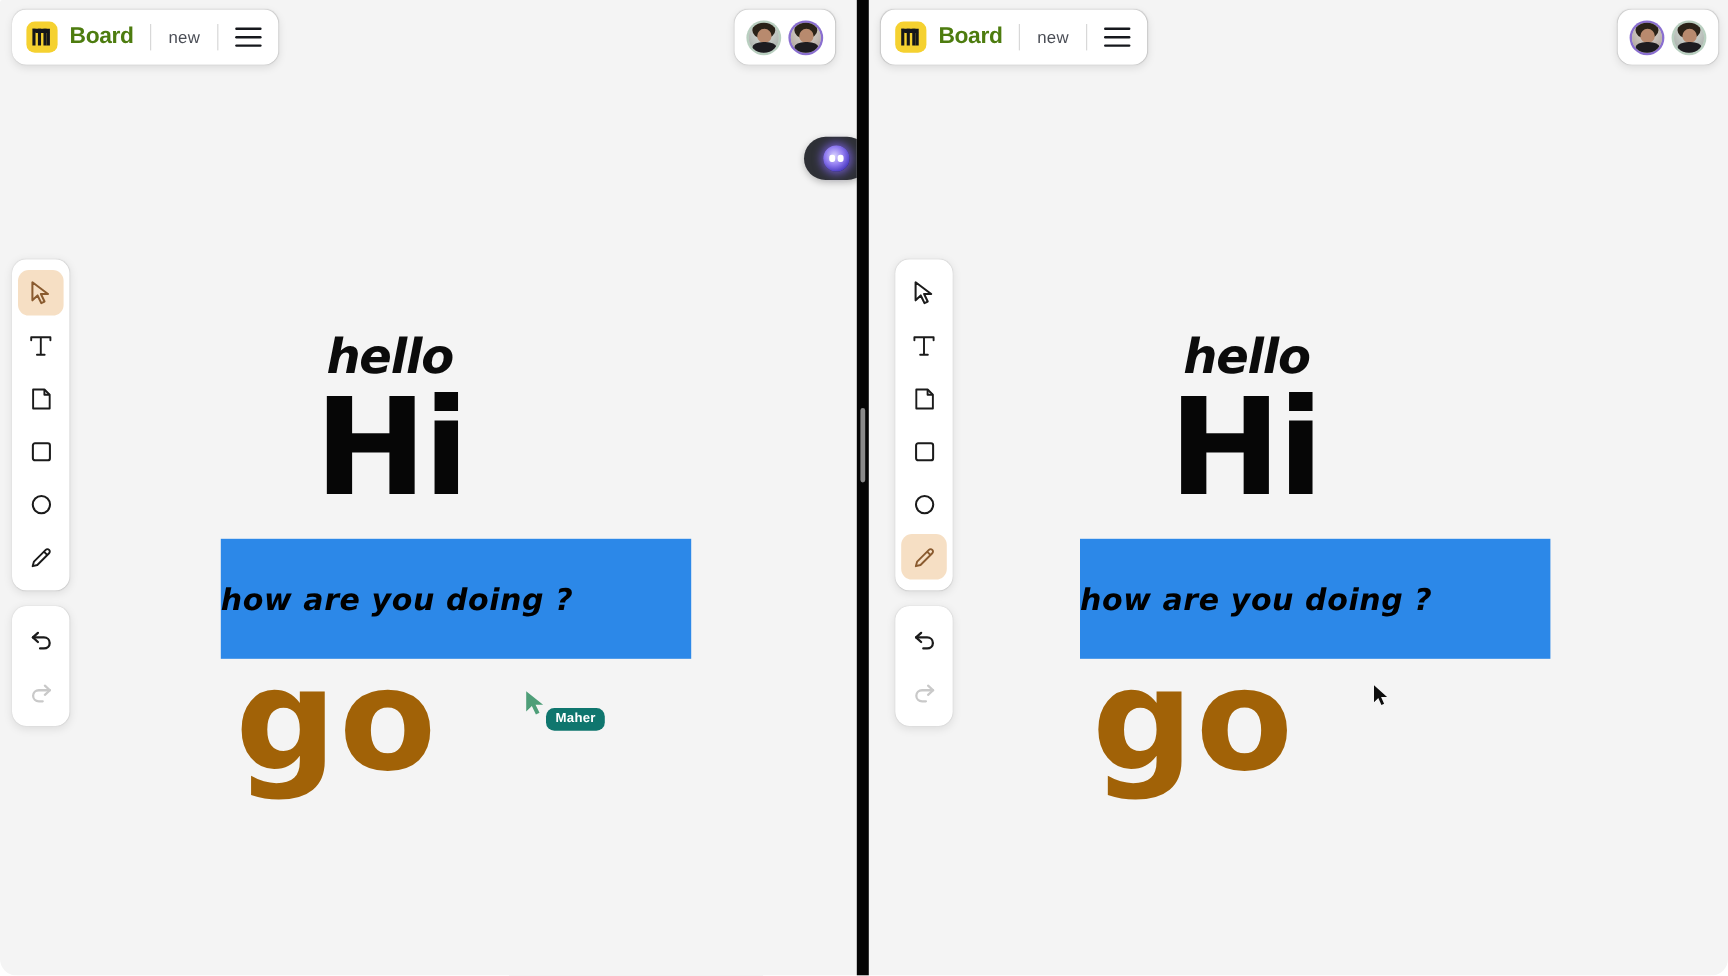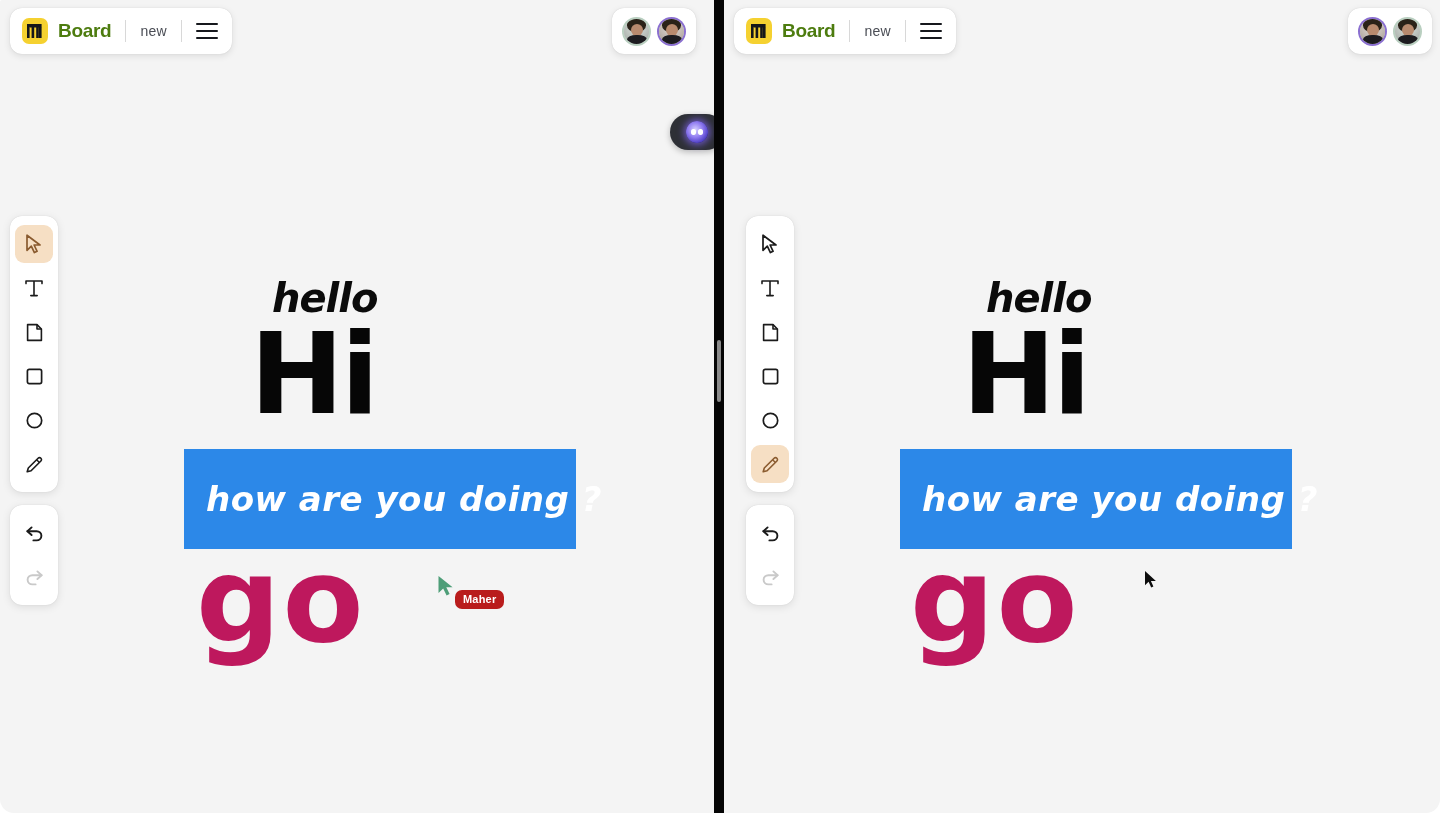--- a/index.html
+++ b/index.html
@@ -221,56 +221,56 @@
   }
   .hw-hi {
     position: absolute;
     font-family: "DejaVu Sans", sans-serif;
     font-weight: bold;
     font-size: 112px;
     line-height: 1;
     color: #060606;
     letter-spacing: -3px;
     white-space: nowrap;
+    margin-left: 12px;
   }
   .hw-go {
     position: absolute;
     font-family: "DejaVu Sans", sans-serif;
     font-weight: bold;
     font-size: 118px;
     line-height: 1;
-    color: #be185d;
+    color: #a16207;
     letter-spacing: 2px;
     white-space: nowrap;
   }
   .hl-band {
     position: absolute;
     background: #2C88E8;
     display: flex;
     align-items: center;
   }
   .hl-text {
     font-family: "DejaVu Sans", sans-serif;
     font-style: italic;
     font-weight: bold;
-    font-size: 34px;
-    color: #ffffff;
+    font-size: 25px;
+    color: #000000;
     white-space: nowrap;
     letter-spacing: 0.5px;
-    margin-left: 22px;
   }
 
   
   .collab-cursor { position: absolute; z-index: 18; }
   .collab-cursor svg { display: block; }
   .collab-label {
     position: absolute;
     left: 18px;
     top: 15px;
-    background: #b91c1c;
+    background: #0f766e;
     color: #ffffff;
     font-size: 11px;
     font-weight: bold;
     padding: 3px 8px 4px 8px;
     border-radius: 7px;
     white-space: nowrap;
     letter-spacing: 0.2px;
   }
   .mouse-cursor { position: absolute; z-index: 18; }
   .mouse-cursor svg { display: block; }

